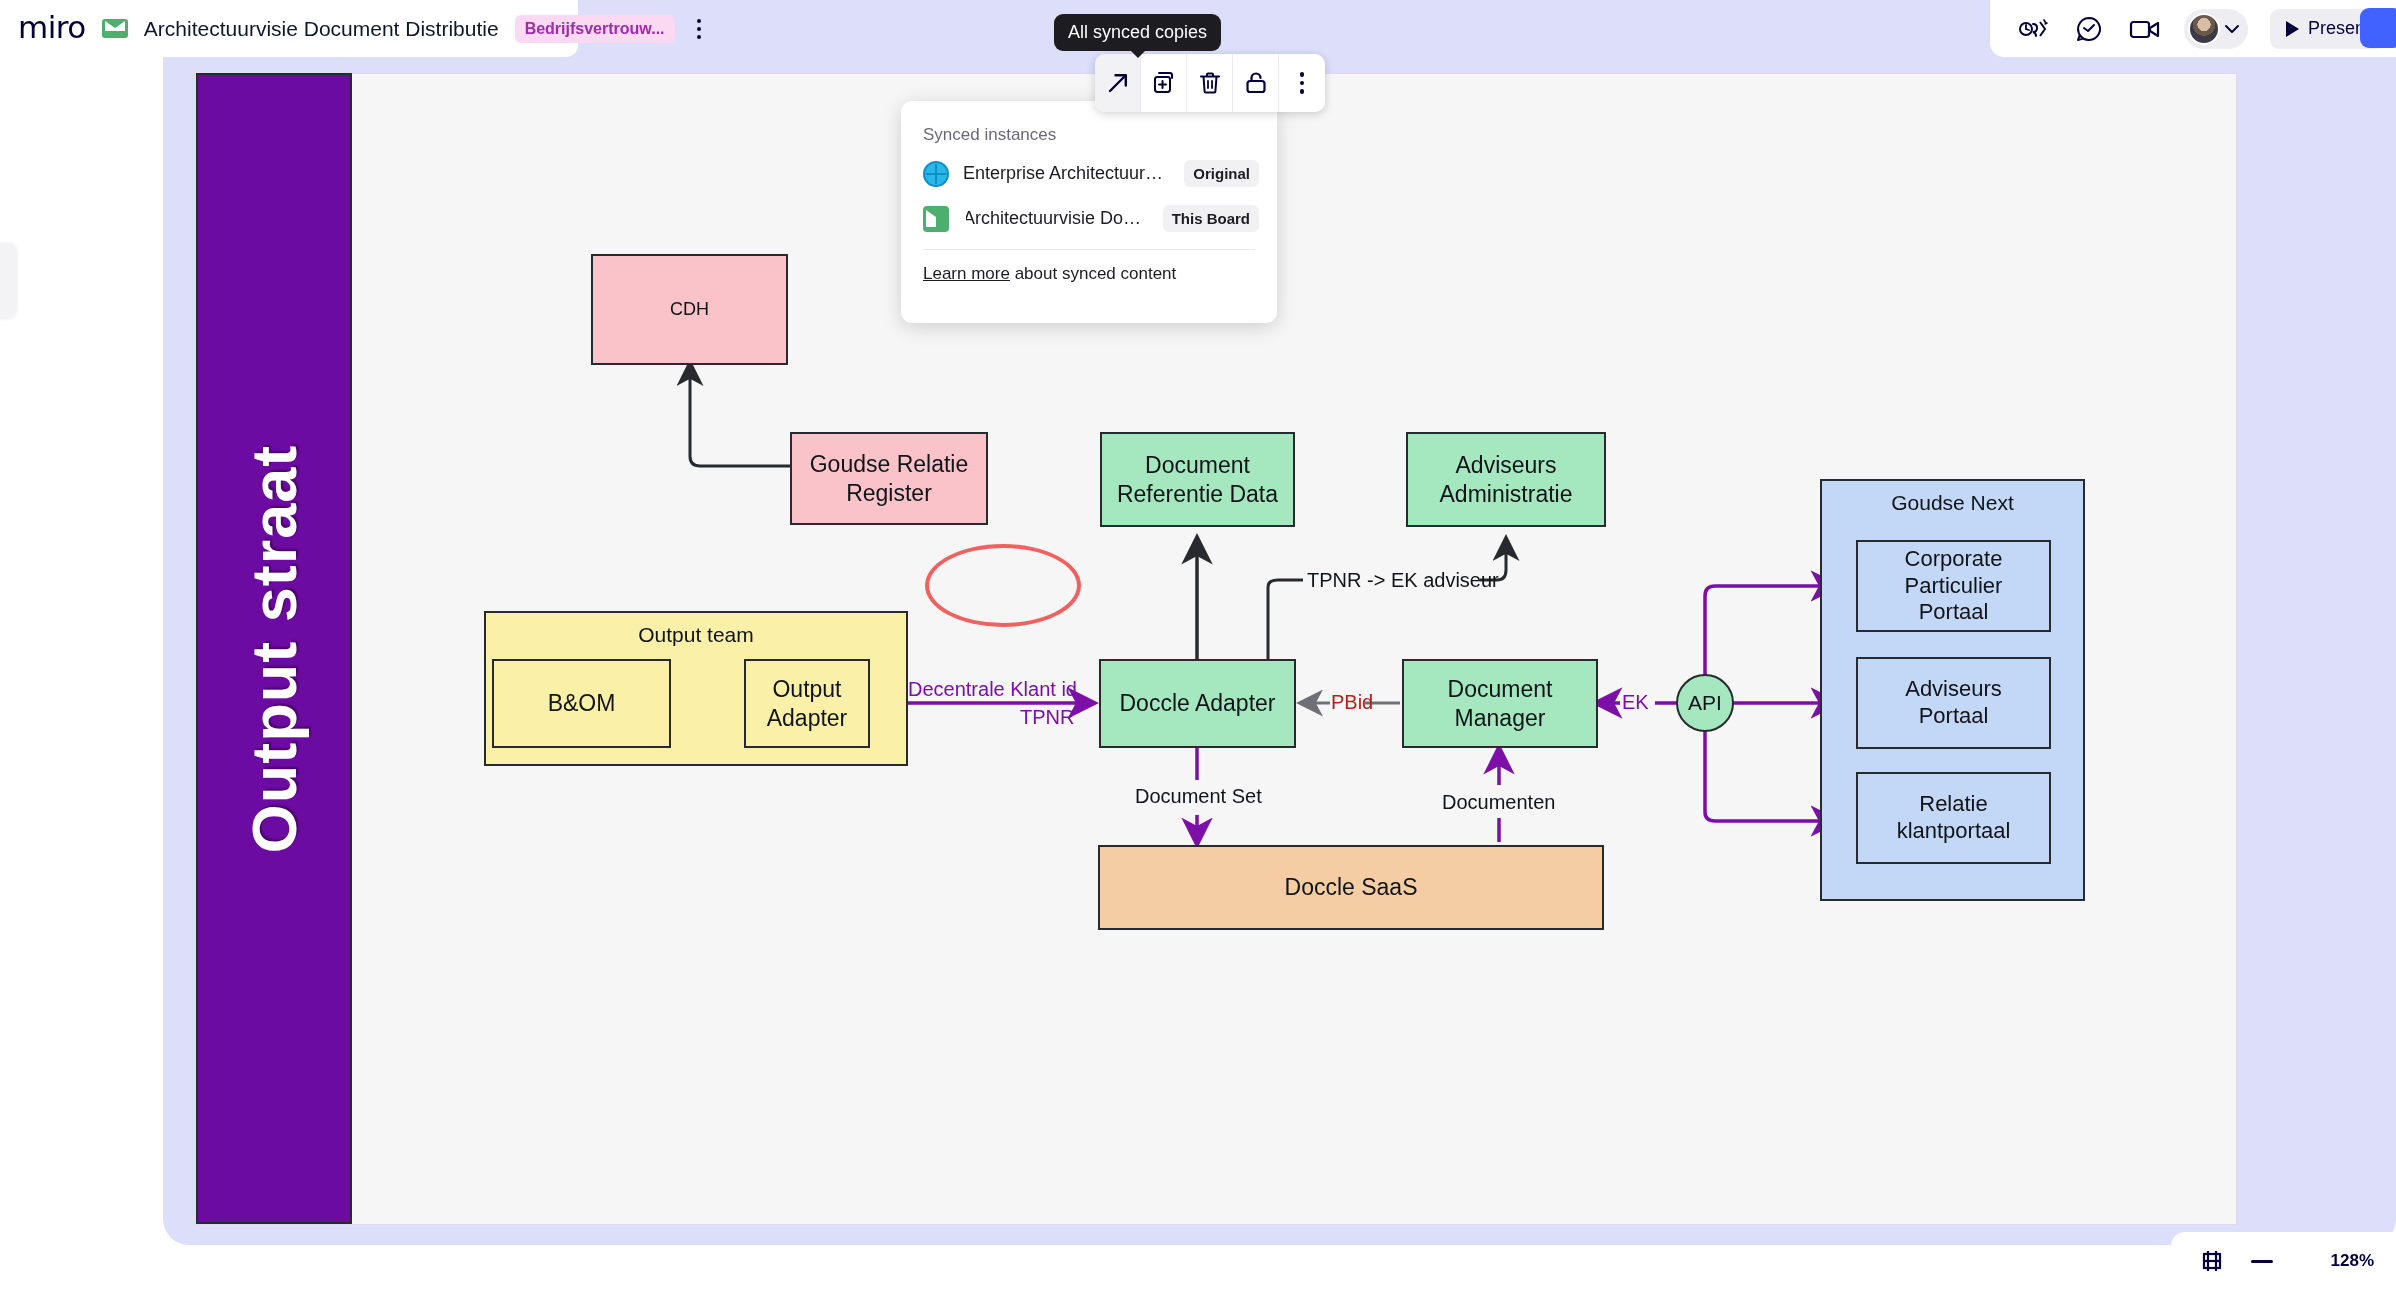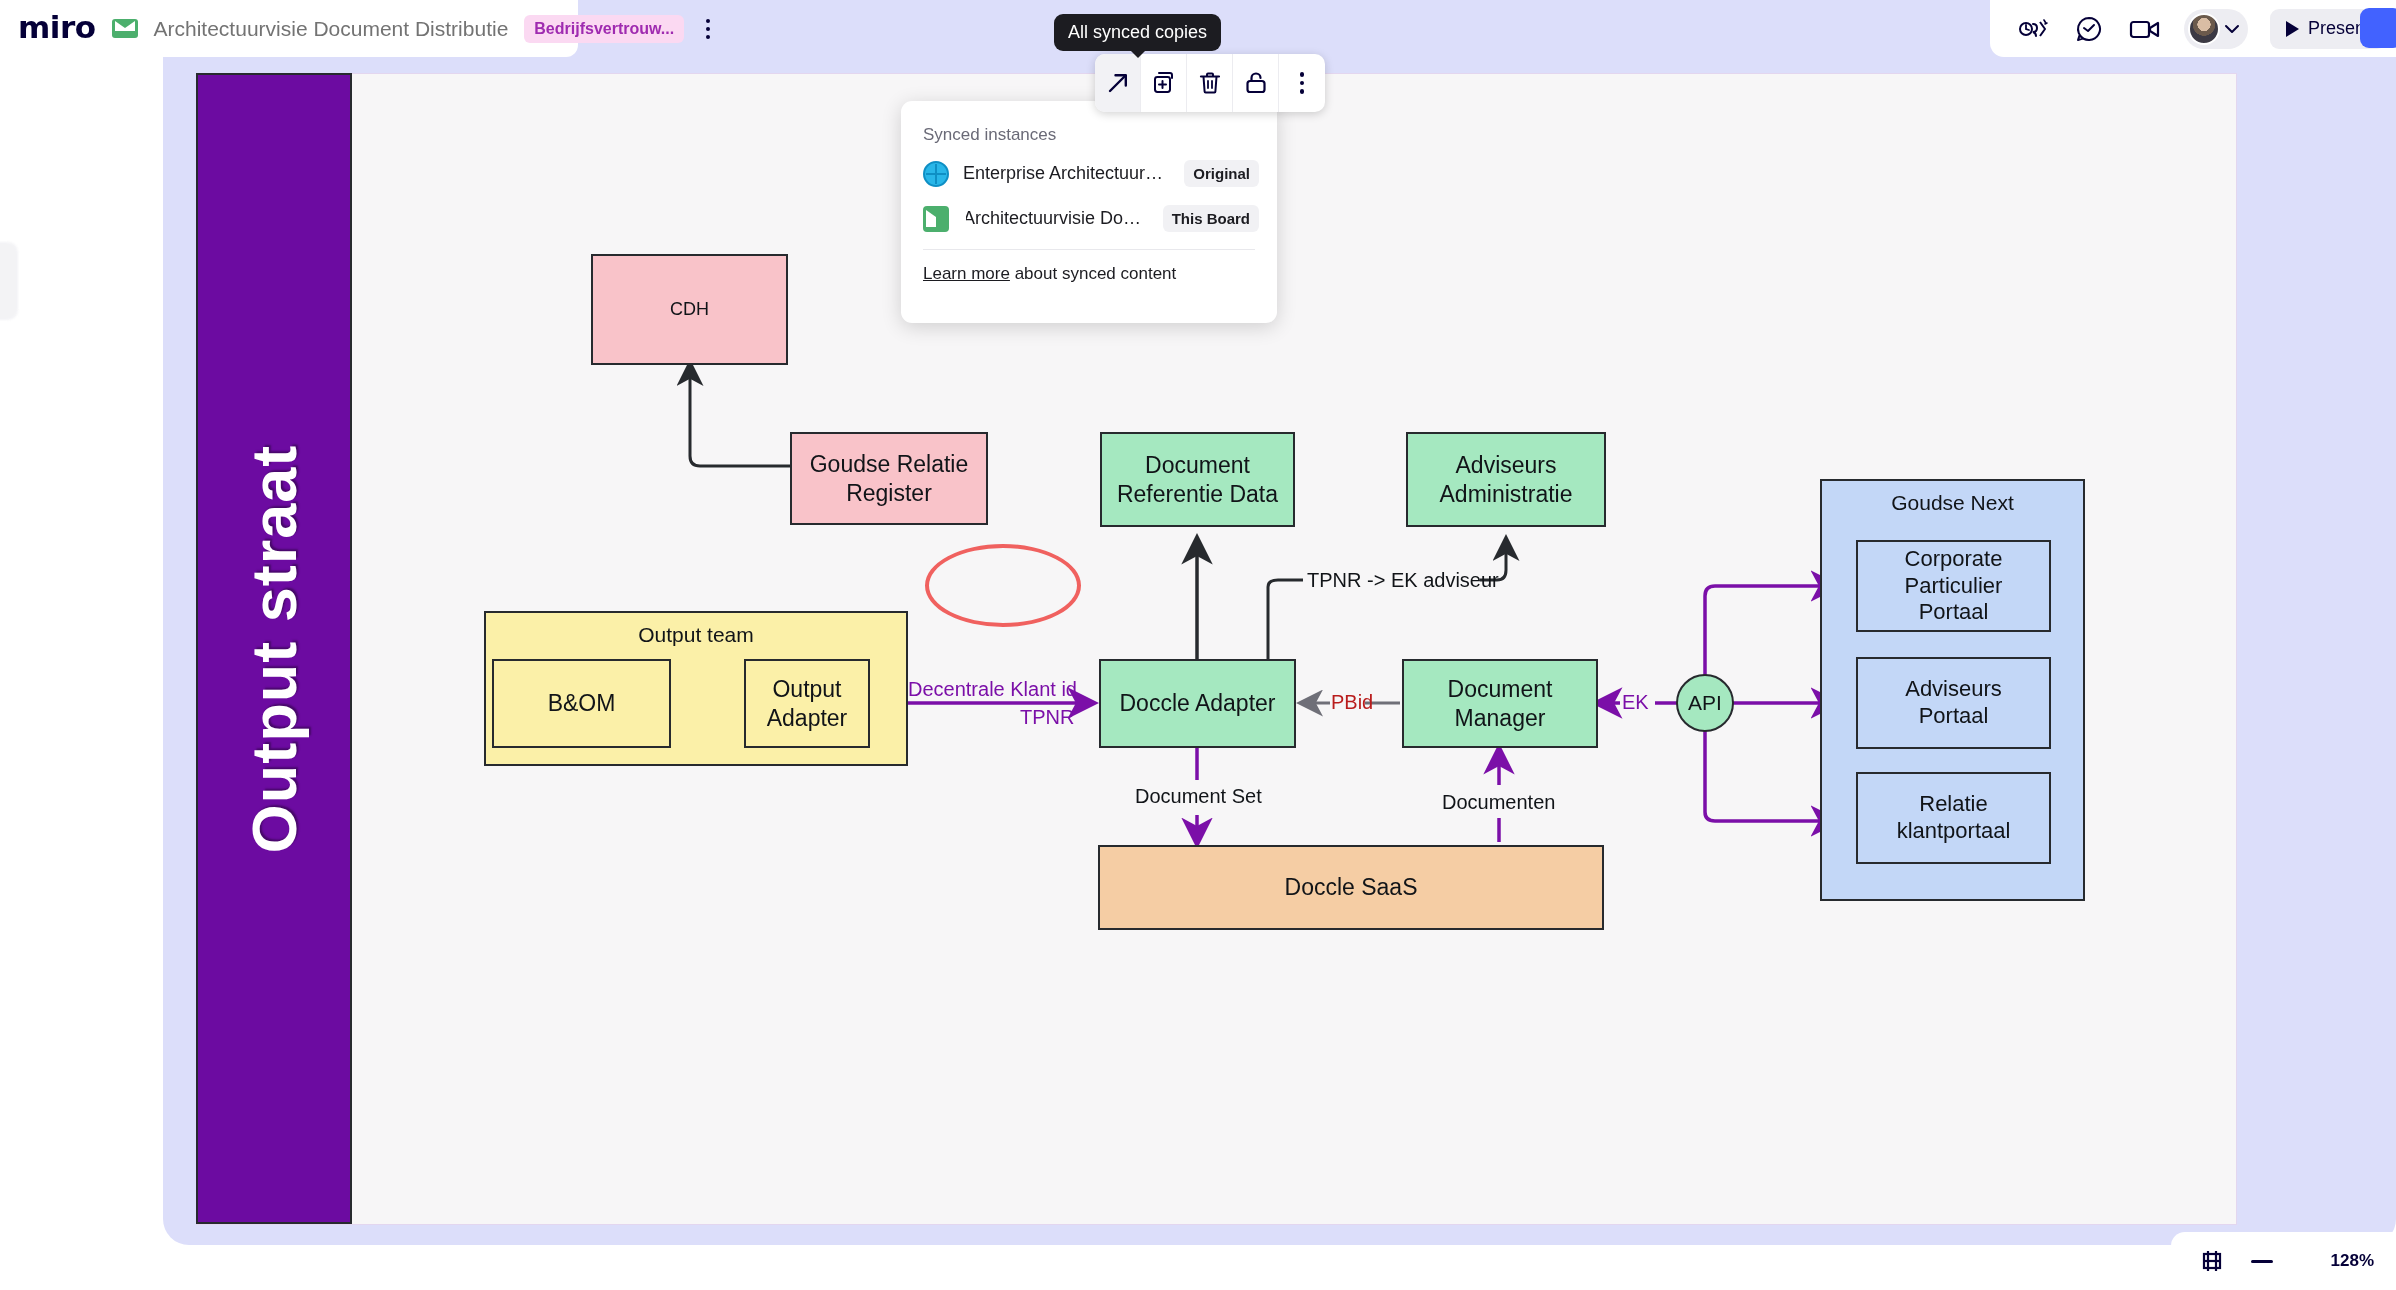--- a/index.html
+++ b/index.html
@@ -35,21 +35,21 @@
     background: #ffffff;
     border-radius: 0 0 12px 0;
     display: flex; align-items: center;
     padding-left: 18px;
     gap: 16px;
     z-index: 40;
   }
   .miro-logo {
     font-family: "DejaVu Sans", sans-serif;
     font-size: 31px;
-    font-weight: 700;
+    font-weight: 400;
     letter-spacing: -0.5px;
     color: #050038;
     line-height: 1;
     padding-bottom: 2px;
   }
   .mail-icon {
     width: 26px; height: 19px;
     background: #4caf6d;
     border-radius: 3px;
     position: relative;
@@ -60,21 +60,21 @@
     position: absolute;
     left: 3px; top: 2px;
     width: 20px; height: 10px;
     border-left: 10px solid #ffffff;
     border-right: 10px solid #ffffff;
     border-top: 7px solid transparent;
     box-sizing: border-box;
   }
   .board-title {
     font-size: 21px;
-    color: #737373;
+    color: #0f172a;
     white-space: nowrap;
   }
   .badge-confidential {
     background: #fbd9f2;
     color: #9f2bb0;
     font-size: 16px;
     font-weight: 600;
     border-radius: 6px;
     padding: 5px 10px;
     white-space: nowrap;

